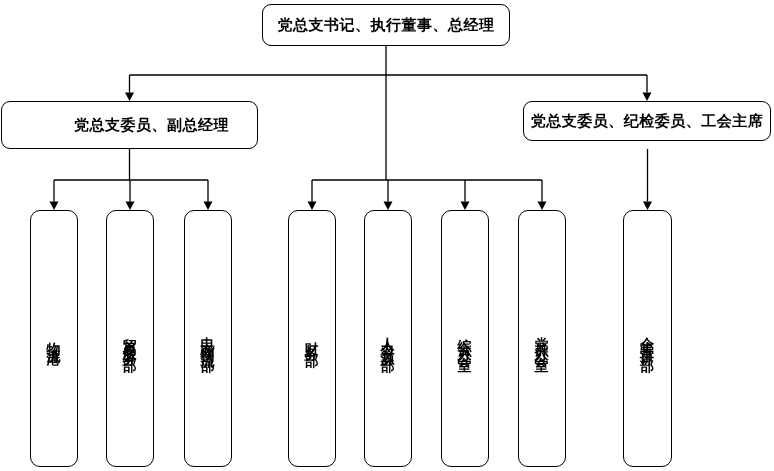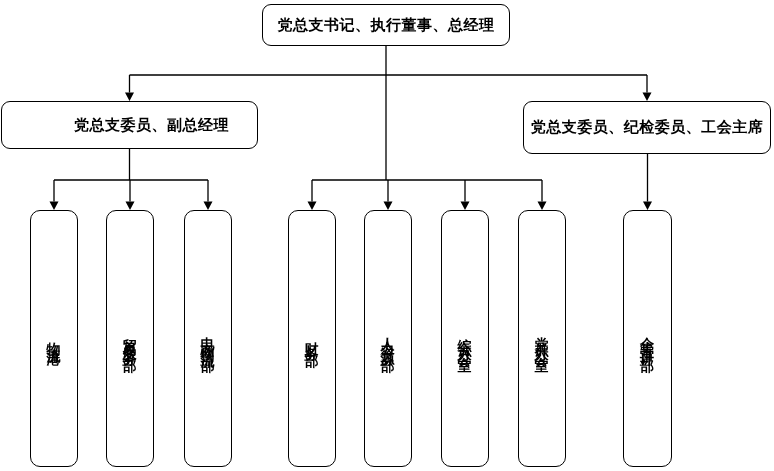--- a/index.html
+++ b/index.html
@@ -90,21 +90,21 @@
   </svg>
 
   <div class="node node-h" style="left:262px; top:4px; width:248px; height:42px;">
     <span>党总支书记、执行董事、总经理</span>
   </div>
 
   <div class="node node-h" style="left:1px; top:101px; width:257px; height:48px;padding-left:44px;">
     <span>党总支委员、副总经理</span>
   </div>
 
-  <div class="node node-h" style="left:523px; top:101px; width:248px; height:53px;">
+  <div class="node node-h" style="left:523px; top:101px; width:248px; height:40px;">
     <span>党总支委员、纪检委员、工会主席</span>
   </div>
 
   <div class="node node-v dept" style="left:30px;">
     <span class="vtext">物流港</span>
   </div>
 
   <div class="node node-v dept" style="left:106px;">
     <span class="vtext">贸易服务部</span>
   </div>

